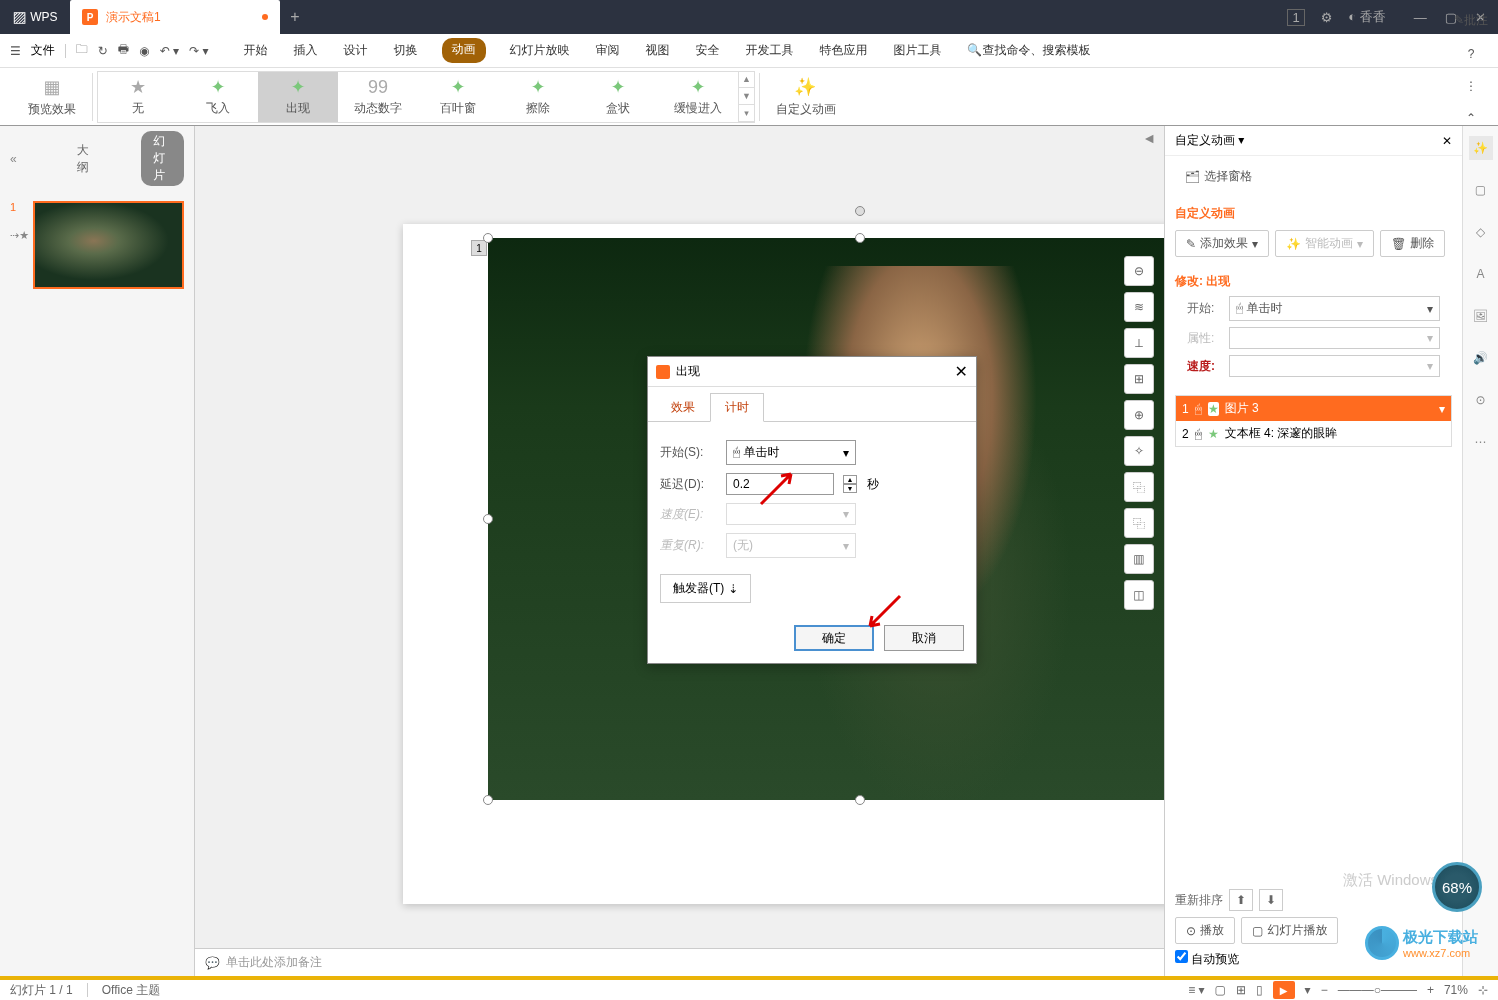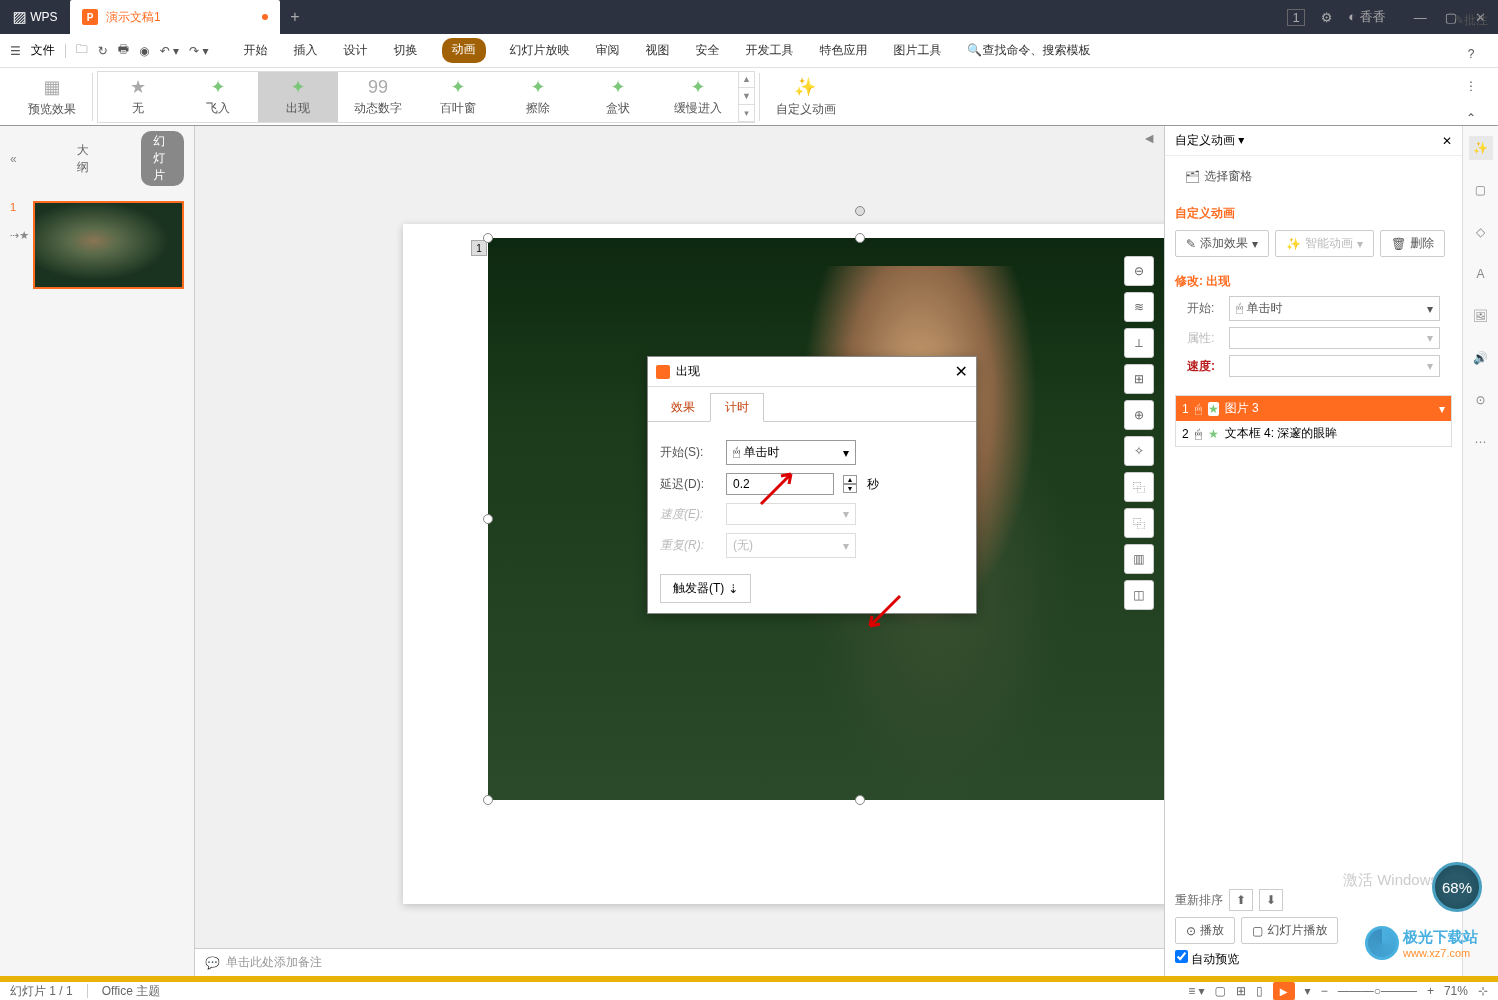--- a/index.html
+++ b/index.html
@@ -64,21 +64,21 @@
 .rp-item{display:flex;align-items:center;gap:6px;padding:4px 6px;}
 .rp-item.sel{background:#ff6b1f;color:#fff;}
 .rp-item.sel .star{color:#7bc87b;background:#fff;border-radius:2px;}
 .rp-bottom{margin-top:auto;padding:8px 10px;display:flex;flex-direction:column;gap:6px;}
 .rp-reorder{display:flex;align-items:center;gap:6px;color:#666;}
 .rp-arrow-btn{width:24px;height:22px;border:1px solid #ccc;display:flex;align-items:center;justify-content:center;}
 .far-right{width:36px;background:#f8f8f8;border-left:1px solid #ddd;display:flex;flex-direction:column;align-items:center;padding-top:10px;gap:18px;}
 .far-btn{width:24px;height:24px;display:flex;align-items:center;justify-content:center;color:#888;cursor:pointer;}
 .far-btn.active{background:#e8e8e8;}
 .notes-bar{position:absolute;bottom:24px;left:195px;right:334px;height:28px;border-top:1px solid #ccc;background:#fff;display:flex;align-items:center;padding:0 10px;color:#999;gap:6px;}
-.statusbar{position:absolute;bottom:0;left:0;right:0;height:24px;background:#fff;border-top:6px solid #eab308;display:flex;align-items:center;padding:0 10px;gap:14px;color:#666;}
+.statusbar{position:absolute;bottom:0;left:0;right:0;height:24px;background:#fff;border-top:4px solid #eab308;display:flex;align-items:center;padding:0 10px;gap:14px;color:#666;}
 .status-sep{width:1px;height:14px;background:#ccc;}
 .statusbar-right{margin-left:auto;display:flex;align-items:center;gap:10px;}
 .play-btn{width:22px;height:18px;background:#ff6b1f;border-radius:2px;color:#fff;display:flex;align-items:center;justify-content:center;font-size:10px;}
 .dialog{position:absolute;left:647px;top:356px;width:330px;background:#fff;border:1px solid #888;box-shadow:0 3px 12px rgba(0,0,0,0.3);z-index:100;}
 .dlg-title{height:30px;display:flex;align-items:center;padding:0 8px;gap:6px;border-bottom:1px solid #ddd;}
 .dlg-title .p-icon{width:14px;height:14px;background:#ff6b1f;border-radius:2px;}
 .dlg-close{margin-left:auto;font-size:16px;cursor:pointer;}
 .dlg-tabs{display:flex;padding:6px 8px 0;gap:0;}
 .dlg-tab{padding:5px 14px;color:#c2410c;cursor:pointer;border:1px solid transparent;}
 .dlg-tab.active{border:1px solid #ccc;border-bottom:1px solid #fff;background:#fff;}
@@ -415,20 +415,24 @@
         <div class="dlg-input dim" style="max-width:130px;">
           <span>(无)</span>
           <span>▾</span>
         </div>
       </div>
     <div class="dlg-trigger">
         <span>触发器(T)</span> 
         <span>⇣</span>
       </div>
   </div>
+  <div class="dlg-buttons">
+    <div class="dlg-btn primary">确定</div>
+    <div class="dlg-btn">取消</div>
+  </div>
 </div>
 
 <div class="arrow-red arrow1">
   <svg class="arrow-svg" viewBox="0 0 50 50">
       <path d="M5 45 L35 15 M35 15 L25 17 M35 15 L33 25" stroke="#d00" stroke-width="3" fill="none"></path>
     </svg>
 </div>
 <div class="arrow-red arrow2">
   <svg class="arrow-svg" viewBox="0 0 50 50">
       <path d="M45 5 L15 35 M15 35 L25 33 M15 35 L17 25" stroke="#d00" stroke-width="3" fill="none"></path>

